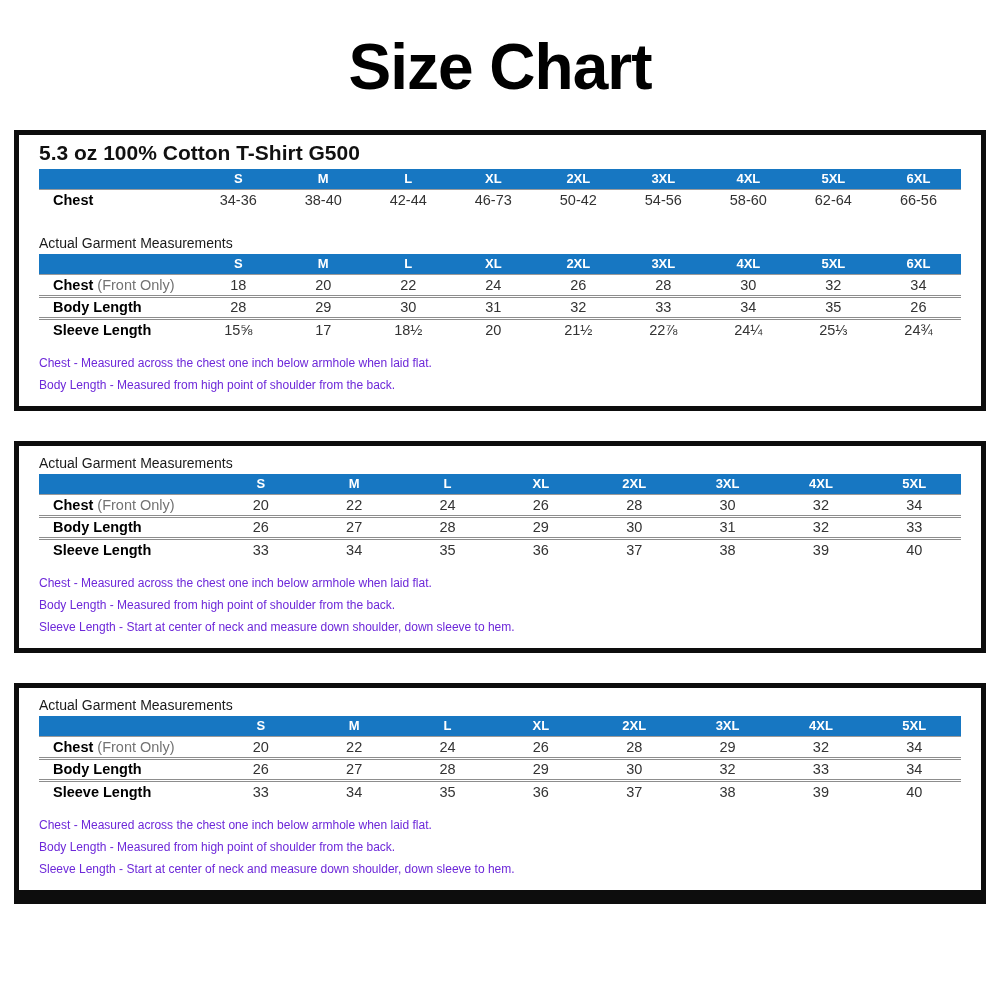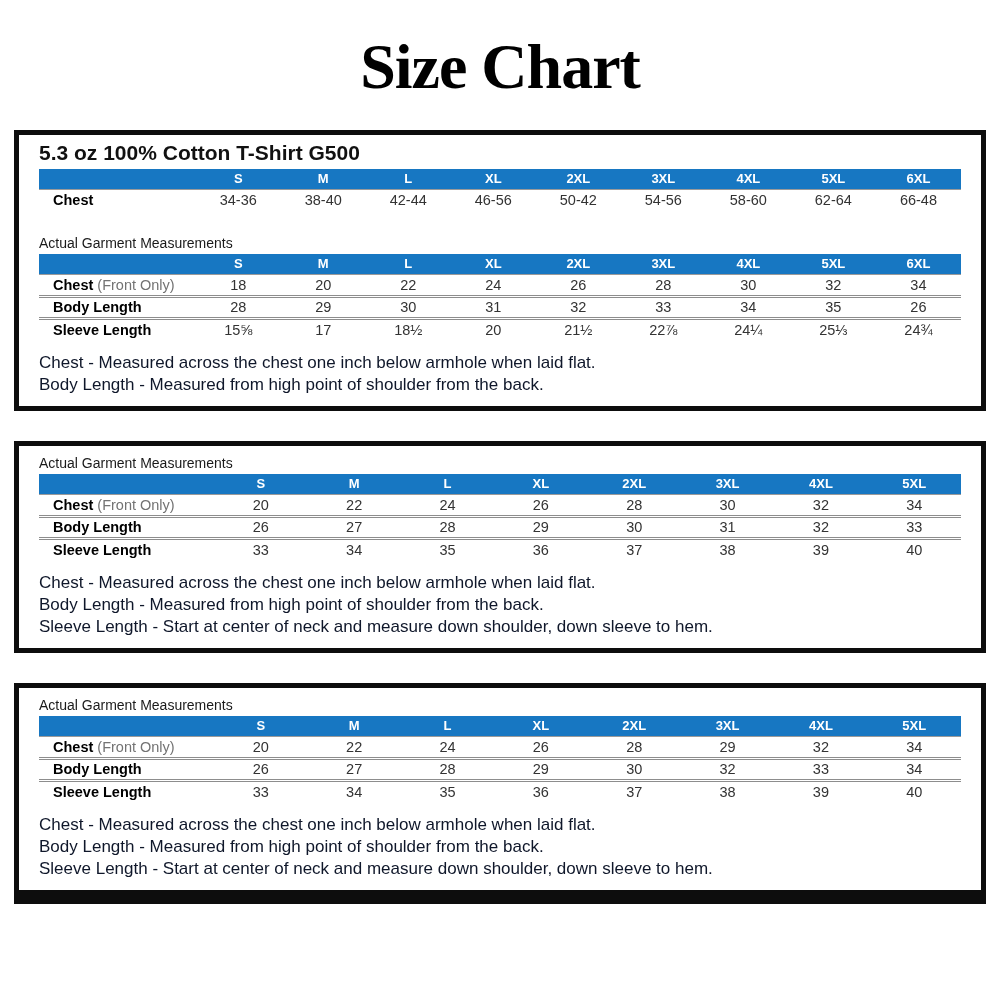--- a/index.html
+++ b/index.html
@@ -7,21 +7,21 @@
   html,body { margin:0; padding:0; }
   body {
     width:1000px; height:1000px; overflow:hidden;
     background:#ffffff;
     font-family:"Liberation Sans", sans-serif;
     color:#000;
   }
   .page-title {
     margin:30px 0 26px;
     text-align:center;
-    font-family:Liberation Serif, serif;
+    font-family:Liberation Sans, sans-serif;
     font-weight:bold;
     font-size:64px;
     letter-spacing:-1px;
     color:#000;
   }
   .size-table {
     margin:0 14px 30px;
     border:5px solid #0d0d0d;
     padding:5px 20px 8px;
     background:#fff;
@@ -66,23 +66,23 @@
   }
   table.grid td.row-label {
     text-align:left;
     padding-left:6px;
     color:#000;
   }
   table.grid td.row-label b { font-weight:bold;margin-left:8px; }
   table.grid td.row-label span.suffix { font-weight:normal; color:#737373; }
   .footnotes { margin:12px 0 2px; }
   .footnote {
-    font-size:17px;
+    font-size:12px;
     line-height:22px;
-    color:#0f172a;
+    color:#6d28d9;
   }
 </style>
 </head>
 <body>
 
 <h1 class="page-title">Size Chart</h1>
 
 <section class="size-table">
   <h2 class="table-title">5.3 oz 100% Cotton T-Shirt G500</h2>
   <div class="table-body">
@@ -112,26 +112,26 @@
             <th>5XL</th>
             <th>6XL</th>
           </tr>
         </thead>
         <tbody>
           <tr class="data-row">
             <td class="row-label"><b>Chest</b></td>
             <td>34-36</td>
             <td>38-40</td>
             <td>42-44</td>
-            <td>46-56</td>
+            <td>46-73</td>
             <td>50-42</td>
             <td>54-56</td>
             <td>58-60</td>
             <td>62-64</td>
-            <td>66-48</td>
+            <td>66-56</td>
           </tr>
         </tbody>
       </table>
       <div class="section-label section-gap">Actual Garment Measurements</div>
       <table class="grid">
         <colgroup>
           <col style="width: 17%;">
           <col>
           <col>
           <col>

